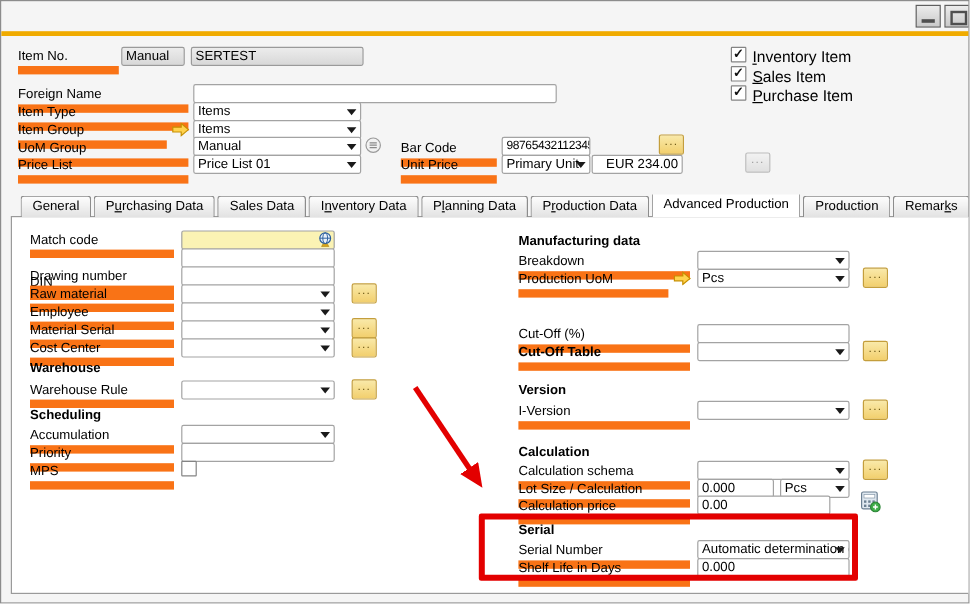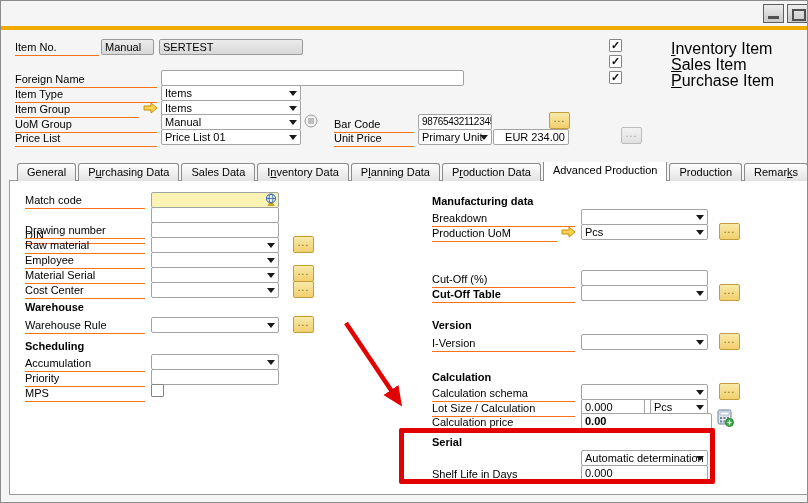--- a/index.html
+++ b/index.html
@@ -12,39 +12,39 @@
   #titlebar .title { position:absolute; left:13px; top:0; line-height:25px; font-size:12px;
                      font-weight:bold; color:#1c1c1c; }
   .winbtn { position:absolute; top:3px; width:21px; height:19px; box-sizing:border-box;
             background:linear-gradient(#ececec,#c9c9c9); border:1px solid #5f5f5f; }
   .winbtn .bar { position:absolute; left:4px; bottom:3px; width:11px; height:3px; background:#4f4f4f; }
   .winbtn .sq  { position:absolute; left:4px; top:4px; width:10px; height:8px; border:2px solid #4f4f4f; }
   #accent { position:absolute; left:0; top:25px; width:808px; height:4px; background:#f0ab00; }
 
   
   .lbl { position:absolute; font-size:11px; color:#000; height:14px; line-height:13px;
-         border-bottom:1px solid #f97316; white-space:nowrap; overflow:hidden; }
+         border-bottom:7px solid #f97316; white-space:nowrap; overflow:hidden; }
   .hdr { position:absolute; font-size:11px; font-weight:bold; color:#000; white-space:nowrap; }
   .field { position:absolute; height:16px; box-sizing:border-box; background:#fff;
            border:1px solid #a3a3a3; border-radius:2px; font-size:11px; line-height:14px;
            padding:0 3px; white-space:nowrap; overflow:hidden; color:#000; }
   .field.gray { background:linear-gradient(#ececec,#d8d8d8); border-color:#9a9a9a; }
   .field.yellow { background:#fbf3b4; }
   .field.num { letter-spacing:-0.3px; font-size:10px; line-height:14px; }
   .field.right { text-align:right; }
   .combo .arr { position:absolute; right:3px; top:5px; width:0; height:0; border-left:4px solid transparent;
                 border-right:4px solid transparent; border-top:5px solid #1a1a1a; }
   .browse { position:absolute; width:21px; height:17px; box-sizing:border-box; text-align:center;
             font-size:10px; line-height:11px; color:#6e5a17; letter-spacing:1px;
             background:linear-gradient(#f9e9a9,#f2cf6d); border:1px solid #c49e3c; border-radius:2px; }
   .browse.disabled { background:linear-gradient(#f2f2f2,#e0e0e0); border-color:#bcbcbc; color:#9d9d9d; }
   .cb { position:absolute; width:13px; height:13px; box-sizing:border-box; background:#fff;
         border:1px solid #848484; border-radius:1px; font-size:11px; font-weight:bold;
         line-height:11px; text-align:center; color:#111; }
-  .cb-lbl { position:absolute; font-size:16px; color:#000; white-space:nowrap;margin-left:44px; }
+  .cb-lbl { position:absolute; font-size:13px; color:#000; white-space:nowrap; }
   .link-arrow { position:absolute; width:15px; height:12px; }
 
   
   #tabbar { position:absolute; left:16px; top:161px; height:19px; display:flex; align-items:flex-end;
             width:792px; overflow:hidden; z-index:3; }
   .tab { height:18px; line-height:17px; padding:0 9px; margin-right:2px; font-size:11px; white-space:nowrap;
          background:linear-gradient(#fdfdfd,#e2e2e2); border:1px solid #8c8c8c; border-bottom:none;
          border-radius:3px 3px 0 0; box-sizing:border-box; color:#000; }
   .tab.active { height:22px; line-height:20px; background:#fff; position:relative; z-index:4; }
 
@@ -195,37 +195,38 @@
   <div class="hdr" style="left:431px; top:370px;">Calculation</div>
   <div class="lbl" style="left:431px; top:386px; width:143px;">Calculation schema</div>
   <div class="field combo" style="left:580px; top:383px; width:127px;"><span></span><span class="arr"></span></div>
   <div class="browse" style="left:718px; top:382px;">...</div>
 
   <div class="lbl" style="left:431px; top:401px; width:143px;">Lot Size / Calculation</div>
   <div class="field" style="left:580px; top:398px; width:64px;">0.000</div>
   <div class="field combo" style="left:649px; top:398px; width:58px;"><span>Pcs</span><span class="arr"></span></div>
 
   <div class="lbl" style="left:431px; top:415px; width:143px;">Calculation price</div>
-  <div class="field" style="left:580px; top:412px; width:131px;font-weight:bold;">0.00</div>
+  <div class="field" style="left:580px; top:412px; width:111px;">0.00</div>
   <svg style="position:absolute; left:716px; top:408px;" width="17" height="18" viewBox="0 0 17 18">
       <rect x="1" y="1" width="13" height="14" rx="1.5" fill="#dfe8f0" stroke="#6b7f92"></rect>
       <rect x="3" y="3" width="9" height="3" fill="#fff" stroke="#8a9bac" stroke-width="0.6"></rect>
       <g fill="#6b7f92">
         <rect x="3" y="8" width="2" height="2"></rect>
         <rect x="6.5" y="8" width="2" height="2"></rect>
         <rect x="10" y="8" width="2" height="2"></rect>
         <rect x="3" y="11.5" width="2" height="2"></rect>
         <rect x="6.5" y="11.5" width="2" height="2"></rect>
         <rect x="10" y="11.5" width="2" height="2"></rect>
       </g>
       <circle cx="12.5" cy="13.5" r="4" fill="#3fae49" stroke="#2c8436"></circle>
       <path d="M12.5 11.5 v4 M10.5 13.5 h4" stroke="#fff" stroke-width="1.2"></path>
     </svg>
 
   <div class="hdr" style="left:431px; top:435px;">Serial</div>
+  <div class="lbl" style="left:431px; top:452px; width:143px;">Serial Number</div>
   <div class="field combo" style="left:580px; top:449px; width:127px;"><span>Automatic determination o</span><span class="arr"></span></div>
   <div class="lbl" style="left:431px; top:467px; width:143px;">Shelf Life in Days</div>
   <div class="field" style="left:580px; top:464px; width:127px;">0.000</div>
 
   <div class="annot" id="serial-box"></div>
   <svg class="annot" style="left:330px; top:310px;" width="90" height="110" viewBox="0 0 90 110">
     <defs>
         <marker id="ah" markerWidth="5" markerHeight="5" refX="3.2" refY="2" orient="auto">
           <path d="M0 0 L4.4 2 L0 4 z" fill="#e30000"></path>
         </marker>

